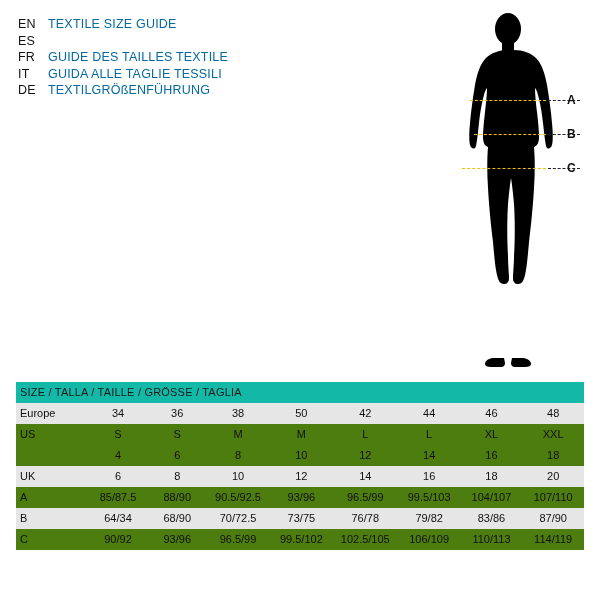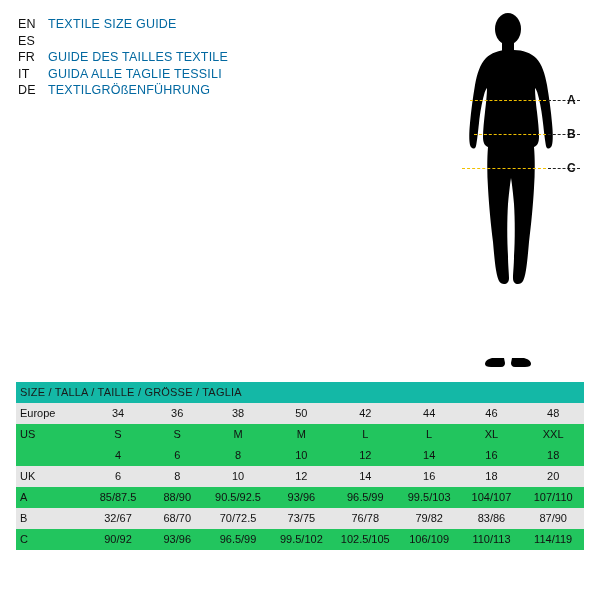--- a/index.html
+++ b/index.html
@@ -99,21 +99,21 @@
     line-height: 13px;
   }
   tr.head-row td {
     background: #14b8a6;
     color: #1a1a1a;
     font-weight: 400;
     font-size: 11px;
     letter-spacing: 0.2px;
   }
   tr.shade td { background: #e6e6e6; }
-  tr.plain td { background: #22c55e; }
+  tr.plain td { background: #4d7c0f; }
   td.rowlabel {
     text-align: left;
     padding-left: 6px;
     width: 78px;
   }
   td.val {
     text-align: center;
     width: 61px;
   }
 
@@ -282,22 +282,22 @@
         <td class="val">88/90</td>
         <td class="val">90.5/92.5</td>
         <td class="val">93/96</td>
         <td class="val">96.5/99</td>
         <td class="val">99.5/103</td>
         <td class="val">104/107</td>
         <td class="val">107/110</td>
       </tr>
       <tr class="shade">
         <td class="rowlabel">B</td>
-        <td class="val">32/67</td>
-        <td class="val">68/70</td>
+        <td class="val">64/34</td>
+        <td class="val">68/90</td>
         <td class="val">70/72.5</td>
         <td class="val">73/75</td>
         <td class="val">76/78</td>
         <td class="val">79/82</td>
         <td class="val">83/86</td>
         <td class="val">87/90</td>
       </tr>
       <tr class="plain">
         <td class="rowlabel">C</td>
         <td class="val">90/92</td>

